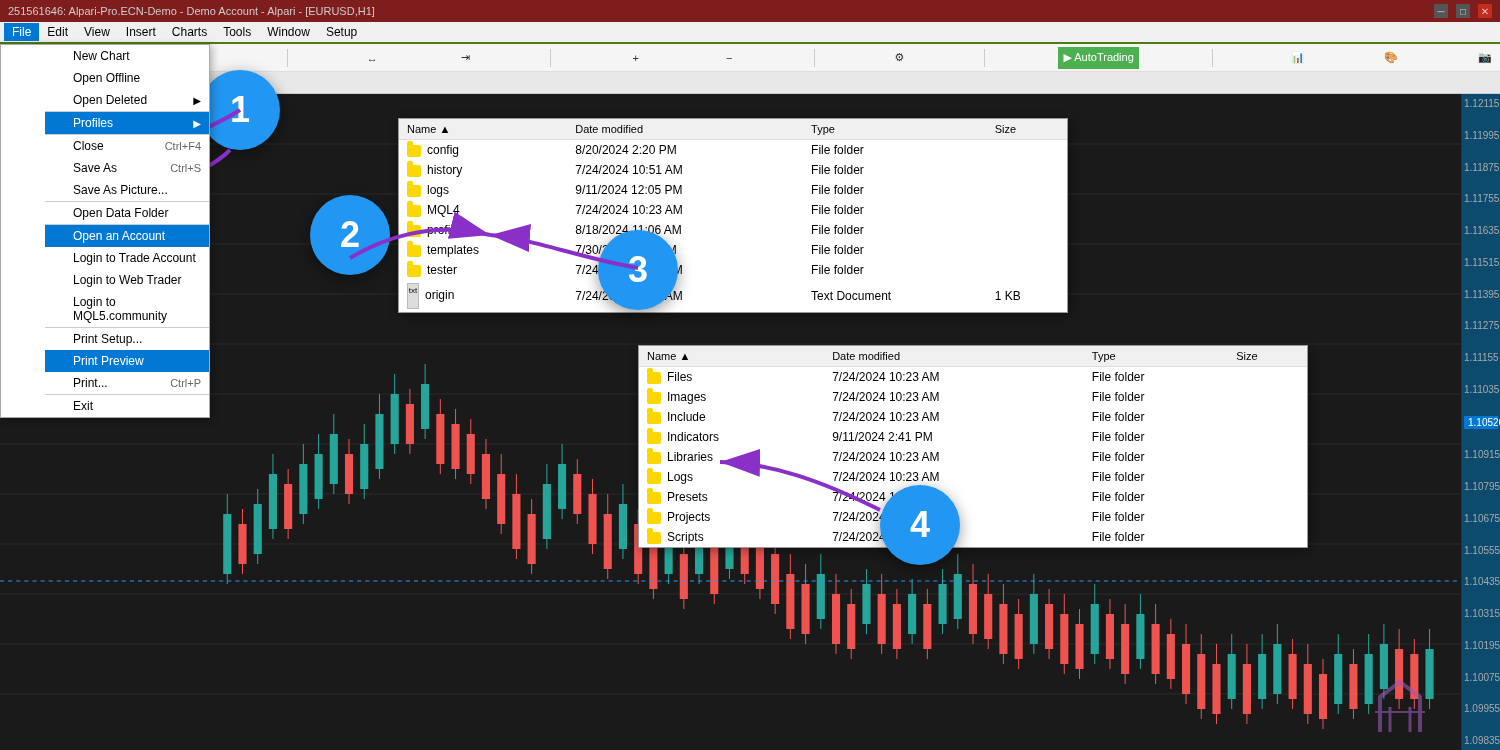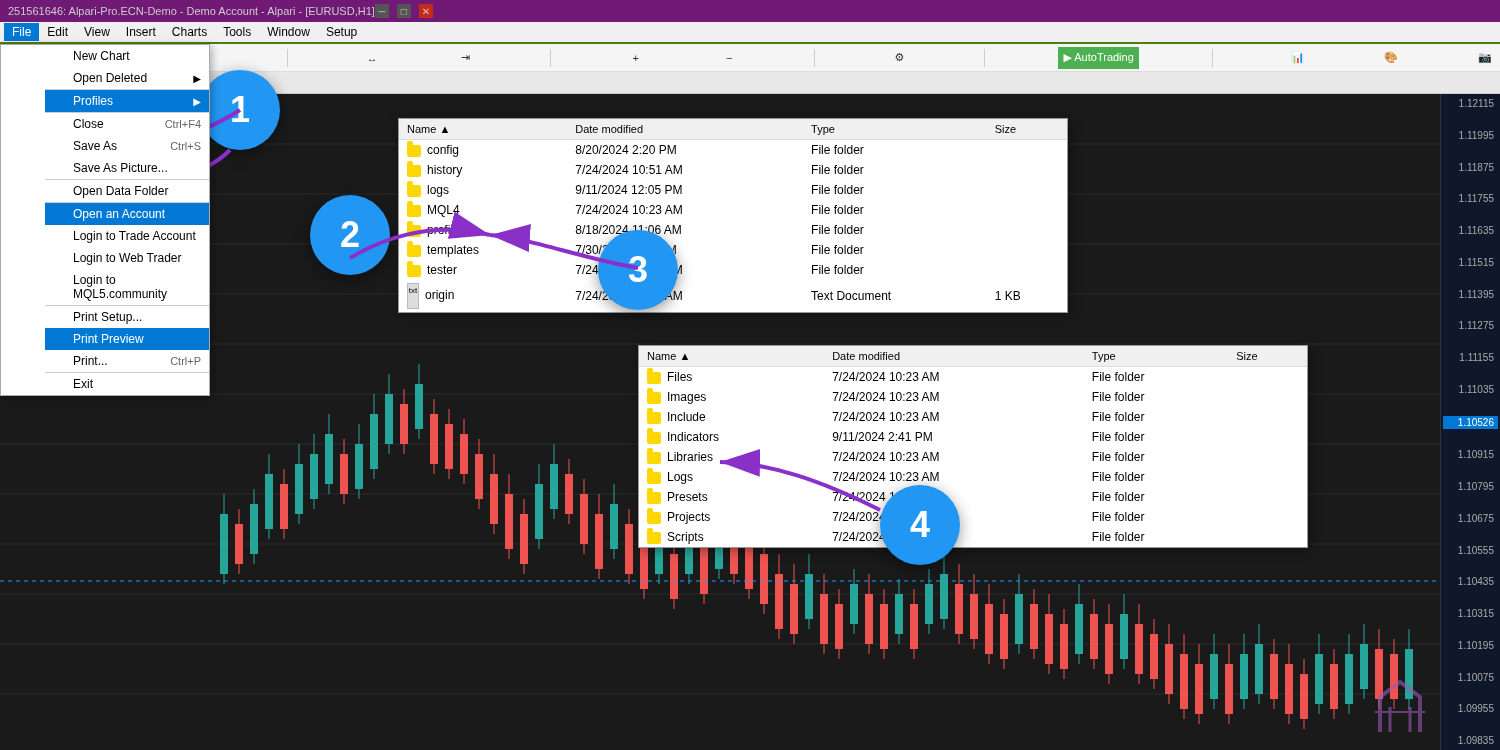--- a/index.html
+++ b/index.html
@@ -8,27 +8,28 @@
       height: 750px;
       overflow: hidden;
       font-family: 'Segoe UI', Tahoma, Geneva, Verdana, sans-serif;
       font-size: 12px;
       background: #2b2b2b;
       position: relative;
     }
 
     
     .title-bar {
-      background: #701a75;
+      background: #7f1d1d;
       color: #ccc;
       height: 22px;
       display: flex;
       align-items: center;
       padding: 0 8px;
       font-size: 11px;
+      justify-content: space-between;
     }
     .title-bar-controls {
       display: flex;
       gap: 8px;
     }
     .title-btn {
       width: 14px;
       height: 14px;
       background: #555;
       border: none;
@@ -114,22 +115,22 @@
     
     .chart-area {
       flex: 1;
       background: #1a1a1a;
       position: relative;
       overflow: hidden;
     }
 
     
     .price-axis {
-      width: 60px;
-      background: #0f172a;
+      width: 39px;
+      background: #0c4a6e;
       border-left: 1px solid #333;
       color: #aaa;
       font-size: 10px;
       display: flex;
       flex-direction: column;
       justify-content: space-between;
       padding: 4px 2px;
       position: relative;
     }
     .price-label {
@@ -624,20 +625,23 @@
     <div class="price-label">1.09955</div>
     <div class="price-label">1.09835</div>
   </div>
 </div>
 
 <div class="file-menu-overlay">
   <div class="menu-row">
     <span>New Chart</span>
   </div>
   <div class="menu-row">
+    <span>Open Offline</span>
+  </div>
+  <div class="menu-row">
     <span>Open Deleted</span>
     <span class="arrow">▶</span>
   </div>
   <div class="menu-row separator"></div>
   <div class="menu-row highlighted">
     <span>Profiles</span>
     <span class="arrow">▶</span>
   </div>
   <div class="menu-row separator"></div>
   <div class="menu-row">

